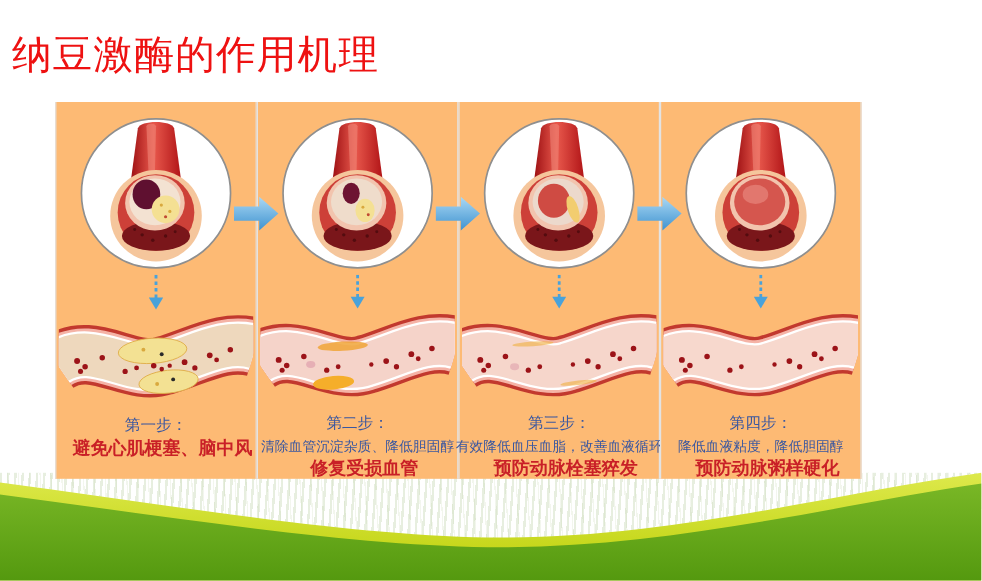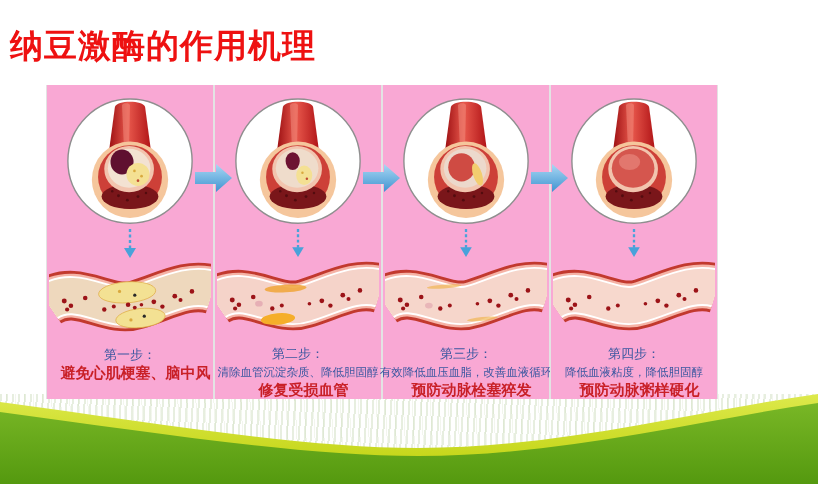--- a/index.html
+++ b/index.html
@@ -3,29 +3,29 @@
 <meta charset="utf-8">
 <style>
   html,body{margin:0;padding:0;}
   body{
     width:818px;height:484px;position:relative;overflow:hidden;
     background:#ffffff;
     font-family:"DejaVu Sans","Liberation Sans",sans-serif;
   }
   .title{
     position:absolute;top:24px;left:10px;margin:0;
-    font-size:33px;font-weight:bold;color:#ee1111;letter-spacing:1px;
+    font-size:33px;font-weight:normal;color:#ee1111;letter-spacing:1px;
     z-index:3;
   }
   .content{
     position:absolute;top:85px;left:46px;width:672px;height:314px;
     display:flex;z-index:2;
   }
   .panel{
-    flex:1 1 0;min-width:0;background:#f9a8d4;
+    flex:1 1 0;min-width:0;background:#fdba74;
     border-left:1px solid #e3e3e3;border-right:1px solid #e3e3e3;
     display:flex;flex-direction:column;align-items:center;
   }
   .circle-wrap{margin-top:6px;line-height:0;}
   .down-arrow{margin:-4px 0 0 0;line-height:0;}
   .vessel-wrap{margin-top:-2px;line-height:0;}
   .cap{margin-top:5px;text-align:center;line-height:18px;white-space:nowrap;}
   .cap-title{font-size:13px;color:#3a57a0;}
   .cap-desc{font-size:11.5px;color:#3a57a0;}
   .cap-highlight{font-size:15px;font-weight:bold;color:#c92027;margin-left:11px;}

